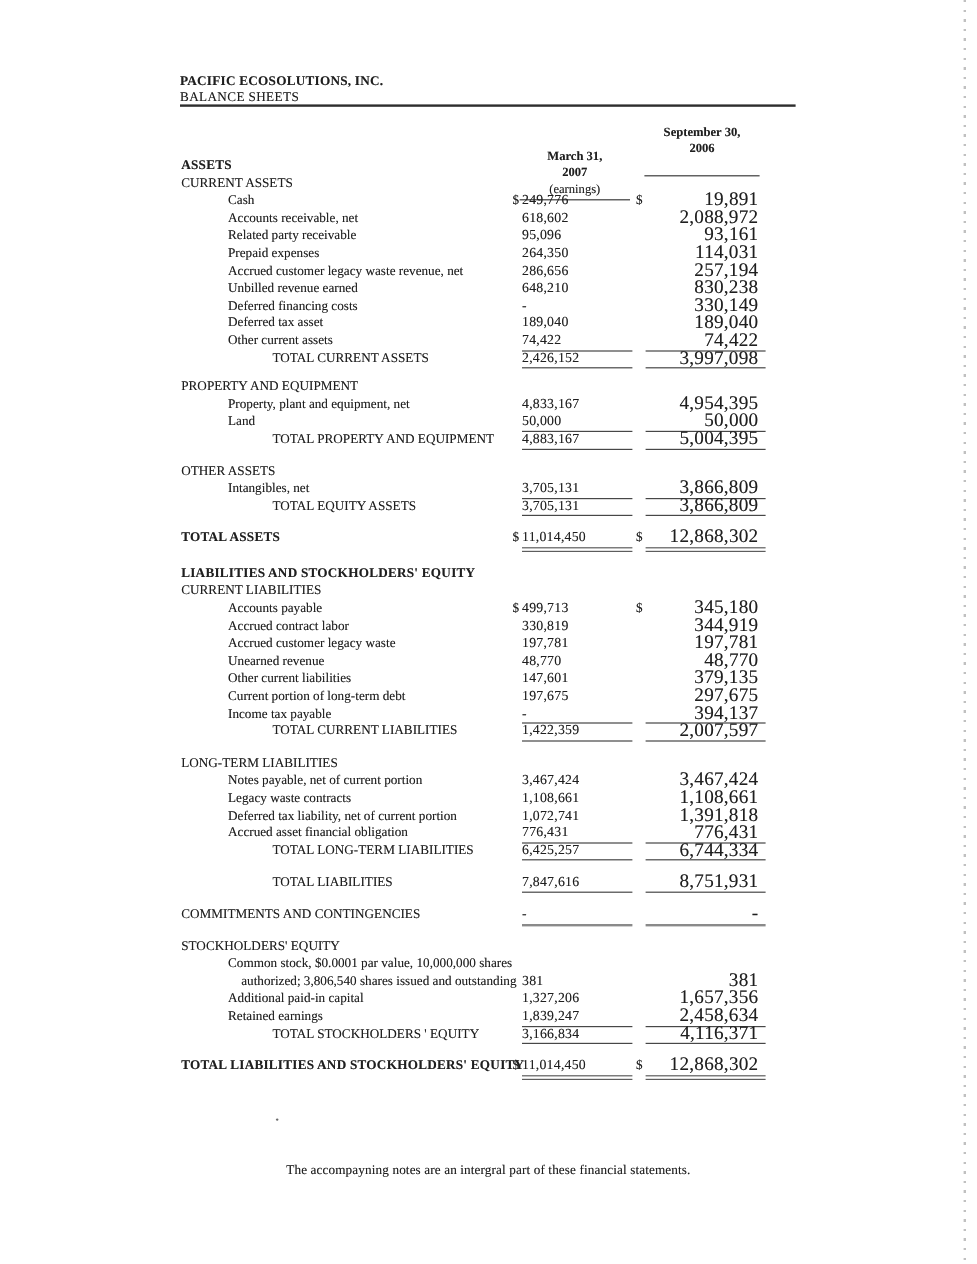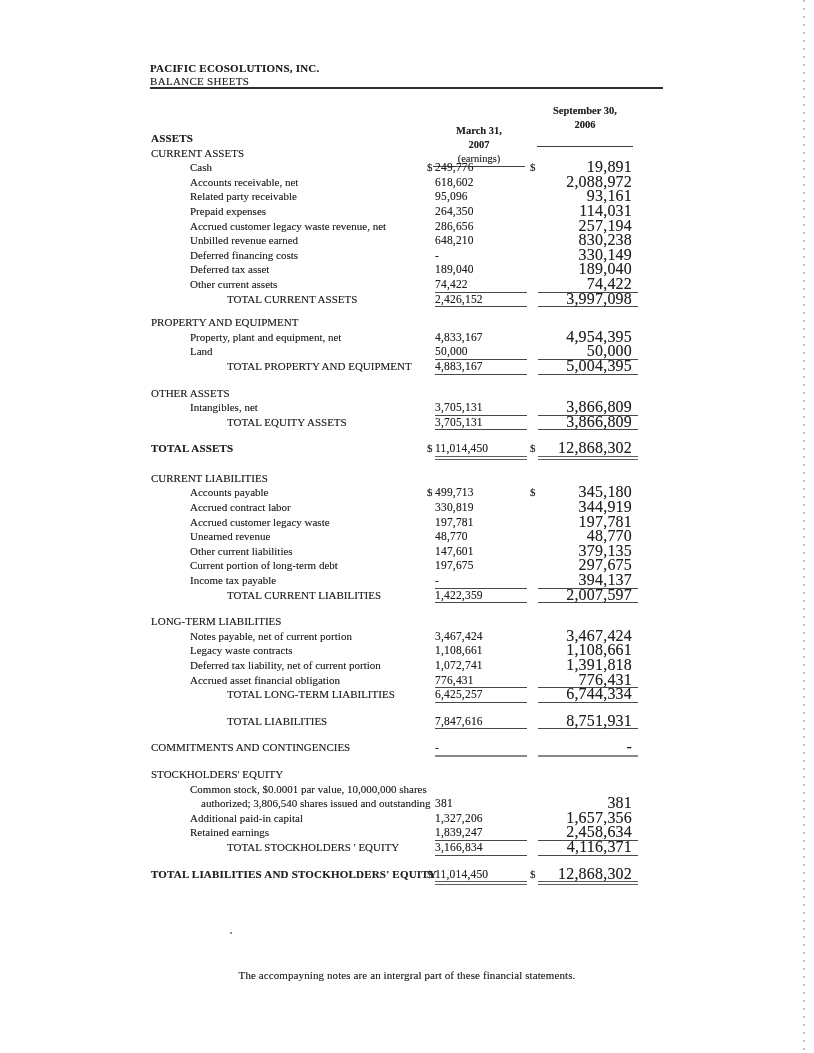--- a/index.html
+++ b/index.html
@@ -177,20 +177,23 @@
       </div>
       <div class="sp sp-m"></div>
       <div class="row t-hb">
         <span class="lbl">TOTAL ASSETS</span>
         <span class="d1">$</span>
         <span class="v1 rule-d">11,014,450</span>
         <span class="d2">$</span>
         <span class="v2 rule-d">12,868,302</span>
       </div>
       <div class="sp sp-l"></div>
+      <div class="row t-hb">
+        <span class="lbl">LIABILITIES AND STOCKHOLDERS' EQUITY</span>
+      </div>
       <div class="row t-h">
         <span class="lbl">CURRENT LIABILITIES</span>
       </div>
       <div class="row t-item">
         <span class="lbl">Accounts payable</span>
         <span class="d1">$</span>
         <span class="v1">499,713</span>
         <span class="d2">$</span>
         <span class="v2">345,180</span>
       </div>

